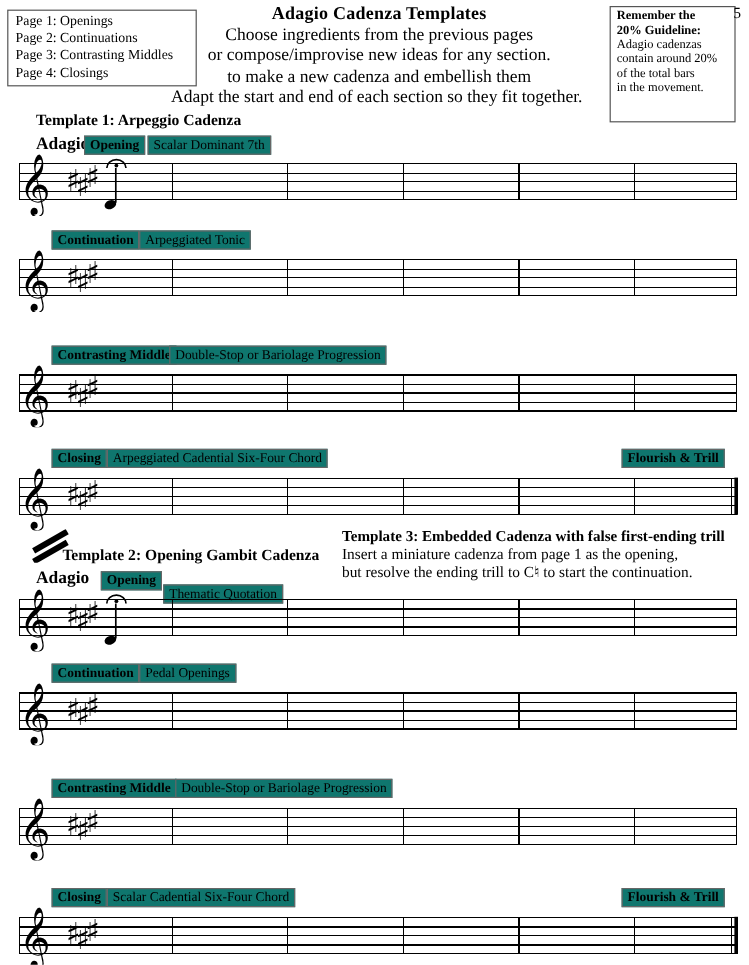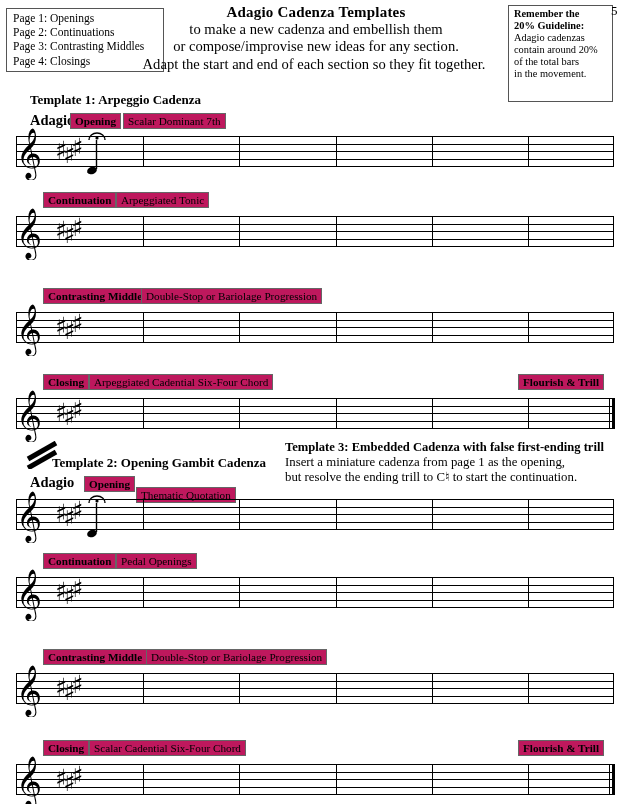--- a/index.html
+++ b/index.html
@@ -50,21 +50,21 @@
     position:absolute;font-weight:bold;font-size:13px;white-space:nowrap;
   }
   .tempo{
     position:absolute;font-weight:bold;font-size:14.5px;white-space:nowrap;
   }
 
   
   .lbl{
     position:absolute;
     border:1px solid #666;
-    background:#be185d;
+    background:#0f766e;
     padding:0px 4px 1px 4px;
     font-size:11.2px;
     line-height:14px;
     white-space:nowrap;
     box-sizing:border-box;
     height:16px;
   }
   .lbl.b{font-weight:bold;}
 
   
@@ -86,22 +86,23 @@
 
   <div class="pages-box">
     <div>Page 1: Openings</div>
     <div>Page 2: Continuations</div>
     <div>Page 3: Contrasting Middles</div>
     <div>Page 4: Closings</div>
   </div>
 
   <div class="title-block">
     <div class="doc-title">Adagio Cadenza Templates</div>
+    <div class="doc-sub">Choose ingredients from the previous pages</div>
+    <div class="doc-sub">or compose/improvise new ideas for any section.</div>
     <div class="doc-sub">to make a new cadenza and embellish them</div>
-    <div class="doc-sub">or compose/improvise new ideas for any section.</div>
     <div class="doc-sub wide">Adapt the start and end of each section so they fit together.</div>
   </div>
 
   <div class="guideline-box">
     <div class="gl-b">Remember the</div>
     <div class="gl-b">20% Guideline:</div>
     <div>Adagio cadenzas</div>
     <div>contain around 20%</div>
     <div>of the total bars</div>
     <div>in the movement.</div>

